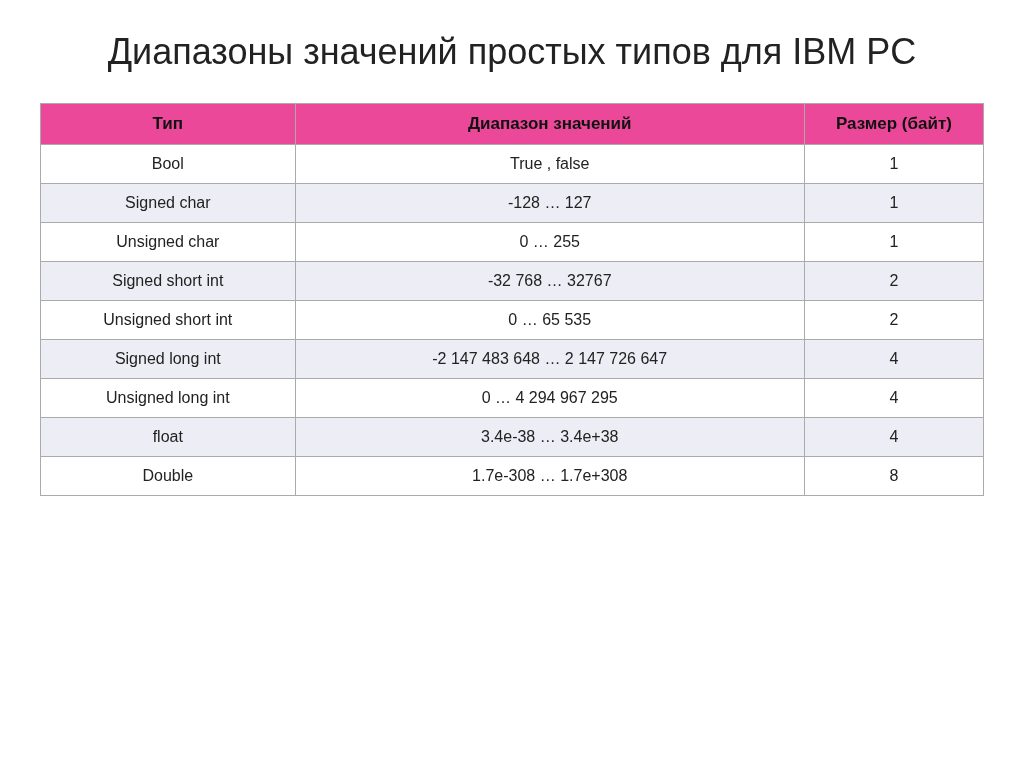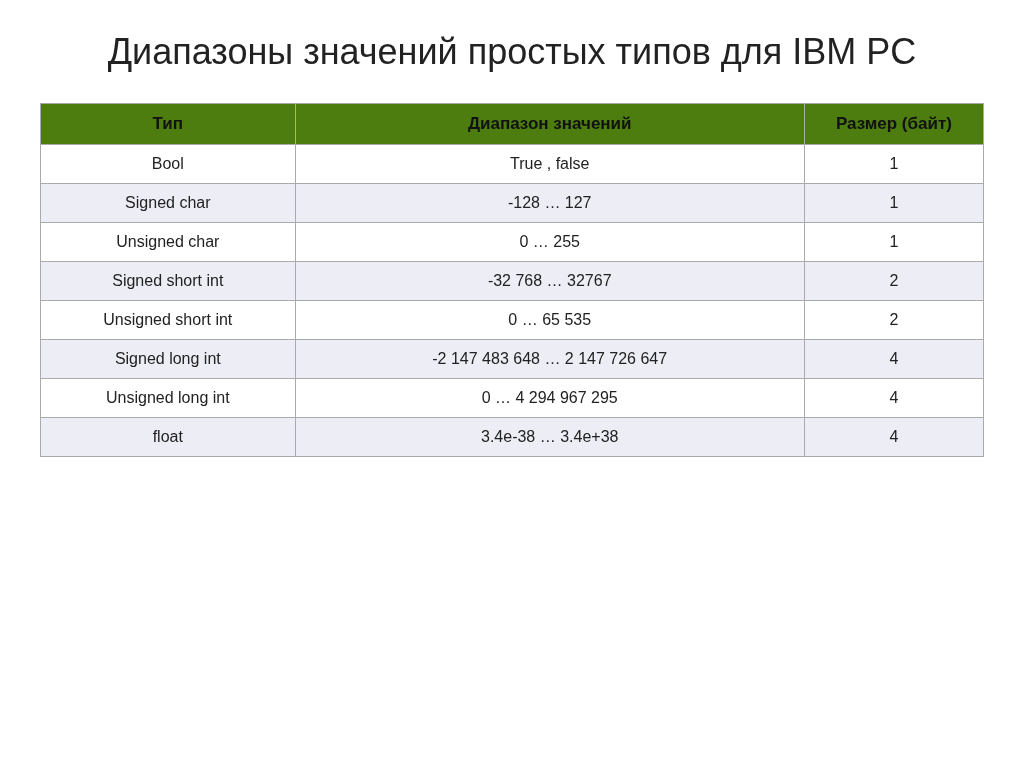--- a/index.html
+++ b/index.html
@@ -29,21 +29,21 @@
       color: #222;
     }
 
     .data-table {
       width: 100%;
       border-collapse: collapse;
       border: 1.5px solid #aaa;
     }
 
     .data-table th {
-      background-color: #4d7c0f;
+      background-color: #ec4899;
       font-weight: 700;
       font-size: 17px;
       padding: 10px 14px;
       text-align: center;
       border: 1.5px solid #aaa;
       color: #111;
     }
 
     .data-table td {
       font-size: 16px;
@@ -118,14 +118,19 @@
       <tr>
         <td>Unsigned long int</td>
         <td>0 … 4 294 967 295</td>
         <td>4</td>
       </tr>
       <tr>
         <td>float</td>
         <td>3.4e-38 … 3.4e+38</td>
         <td>4</td>
       </tr>
+      <tr>
+        <td>Double</td>
+        <td>1.7e-308 … 1.7e+308</td>
+        <td>8</td>
+      </tr>
     </tbody>
 </table>
 
 </body></html>

